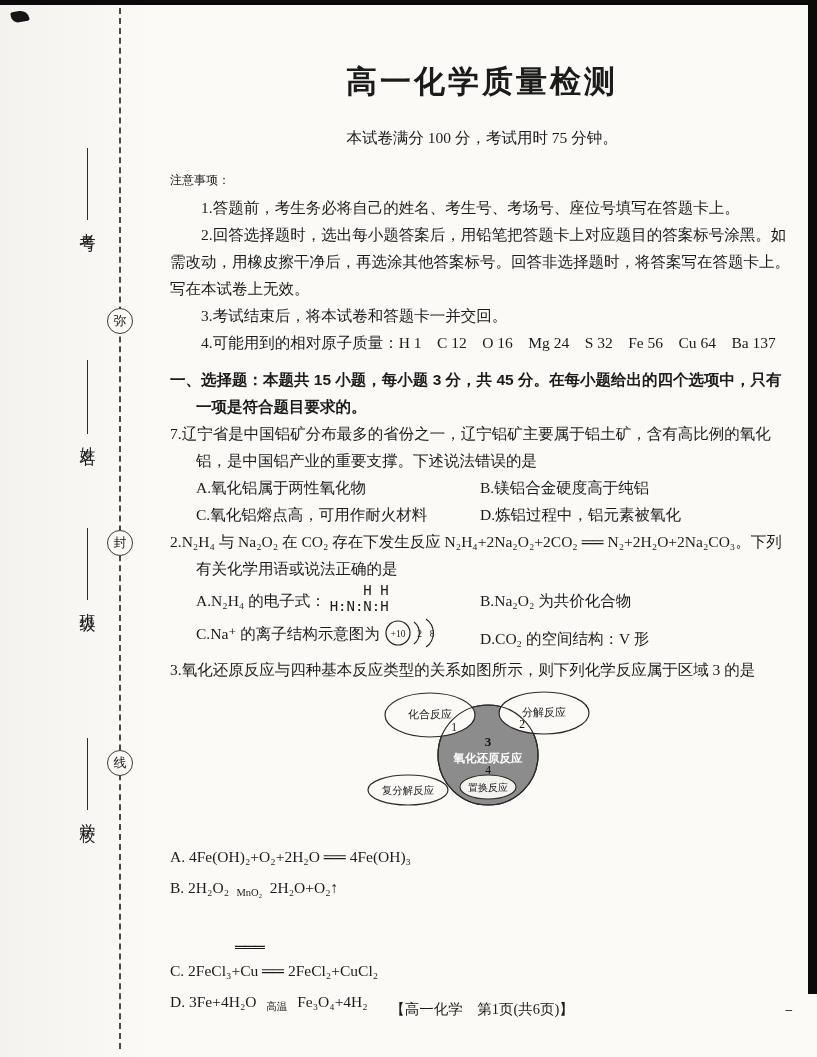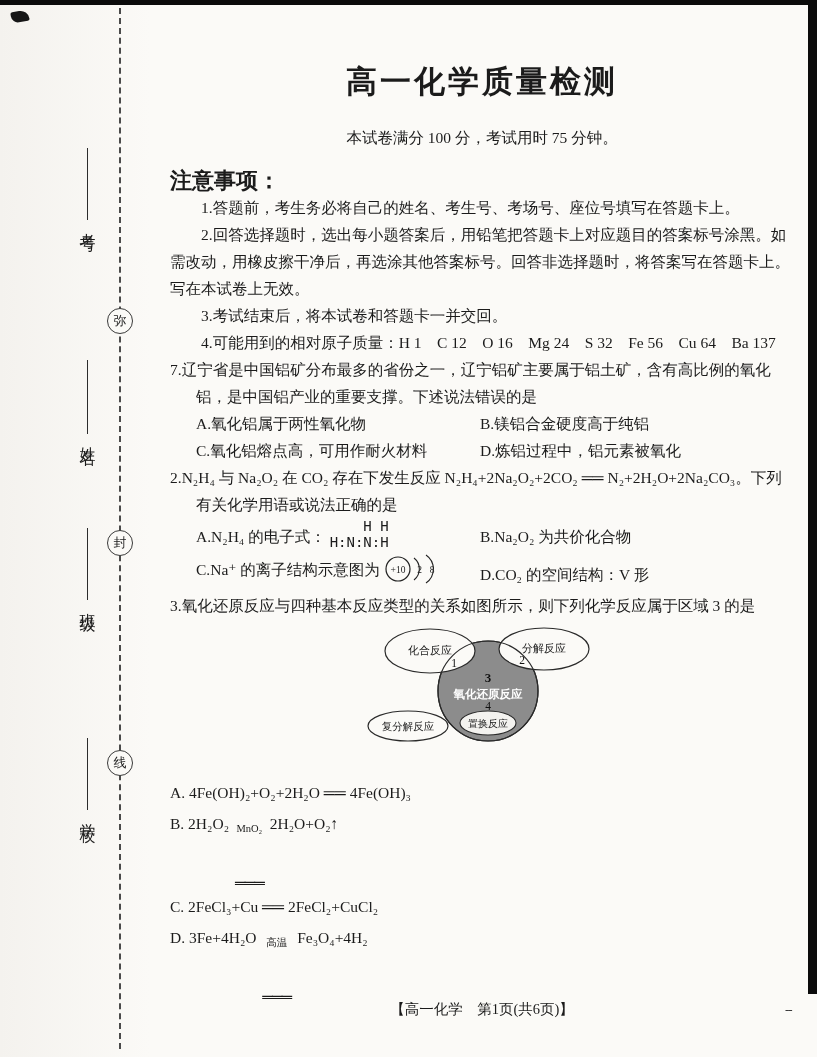--- a/index.html
+++ b/index.html
@@ -23,21 +23,21 @@
                 font-size:13px; z-index:2; }
   .seal-field { position:absolute; left:72px; width:30px; display:flex; flex-direction:column; align-items:center; }
   .seal-blank { width:0; border-left:1.5px solid #2c2c2c; }
   .seal-label { writing-mode:vertical-rl; text-orientation:upright; font-size:16px; letter-spacing:4px; }
 
   
   .content { position:absolute; left:170px; top:36px; width:624px; font-size:15.5px; line-height:27px; }
   .title   { margin:26px 0 22px; font-size:31px; line-height:40px; text-align:center; font-weight:700;
              letter-spacing:3px; font-family:"Liberation Sans","DejaVu Sans",sans-serif; }
   .subtitle{ margin:0 0 16px; text-align:center; }
-  .notes-heading { margin:6px 0 0; font-weight:bold; font-size:22px;
+  .notes-heading { margin:6px 0 0; font-weight:normal; font-size:12px;
              font-family:"Liberation Sans","DejaVu Sans",sans-serif; }
   .para    { margin:0; }
   .indent  { text-indent:2em; }
   .hanging { padding-left:26px; text-indent:-26px; }
   .bold    { font-weight:bold; }
   .section-heading { margin-top:10px; font-family:"Liberation Sans","DejaVu Sans",sans-serif; font-size:15.5px; }
   .q3-stem { margin-top:4px; }
 
   .opt-row { margin:0; padding-left:26px; line-height:27px; }
   .colA    { display:inline-block; width:284px; vertical-align:bottom; }
@@ -98,20 +98,21 @@
 
     <h1 class="title">高一化学质量检测</h1>
     <p class="subtitle">本试卷满分 100 分，考试用时 75 分钟。</p>
 
     <p class="notes-heading">注意事项：</p>
     <p class="para indent">1.答题前，考生务必将自己的姓名、考生号、考场号、座位号填写在答题卡上。</p>
     <p class="para indent">2.回答选择题时，选出每小题答案后，用铅笔把答题卡上对应题目的答案标号涂黑。如需改动，用橡皮擦干净后，再选涂其他答案标号。回答非选择题时，将答案写在答题卡上。写在本试卷上无效。</p>
     <p class="para indent">3.考试结束后，将本试卷和答题卡一并交回。</p>
     <p class="para indent">4.可能用到的相对原子质量：H 1　C 12　O 16　Mg 24　S 32　Fe 56　Cu 64　Ba 137</p>
 
+    <p class="para hanging bold section-heading">一、选择题：本题共 15 小题，每小题 3 分，共 45 分。在每小题给出的四个选项中，只有一项是符合题目要求的。</p>
 
     <p class="para hanging">7.辽宁省是中国铝矿分布最多的省份之一，辽宁铝矿主要属于铝土矿，含有高比例的氧化铝，是中国铝产业的重要支撑。下述说法错误的是</p>
     <div class="opt-row">
       <span class="colA">A.氧化铝属于两性氧化物</span><span class="optR">B.镁铝合金硬度高于纯铝</span>
     </div>
     <div class="opt-row">
       <span class="colA">C.氧化铝熔点高，可用作耐火材料</span><span class="optR">D.炼铝过程中，铝元素被氧化</span>
     </div>
 
     <p class="para hanging">2.N₂H₄ 与 Na₂O₂ 在 CO₂ 存在下发生反应 N₂H₄+2Na₂O₂+2CO₂ ══ N₂+2H₂O+2Na₂CO₃。下列有关化学用语或说法正确的是</p>

